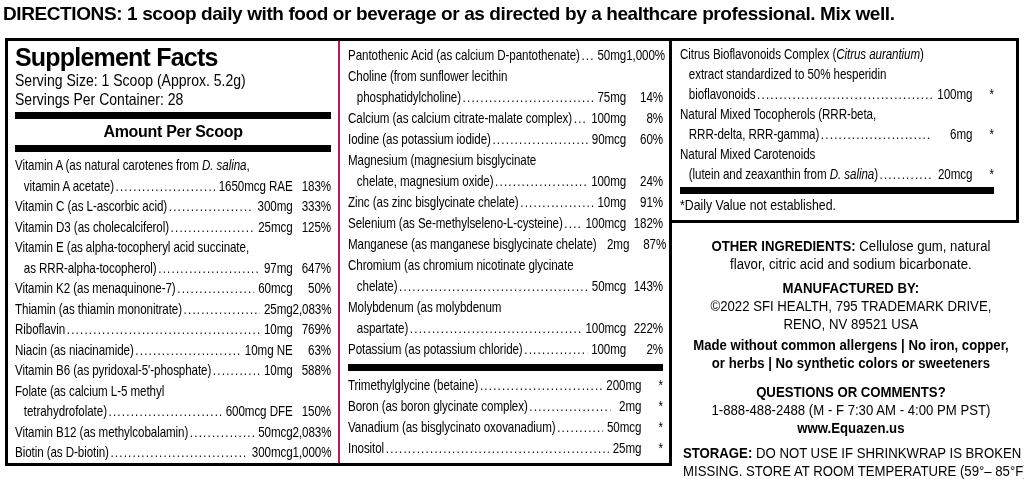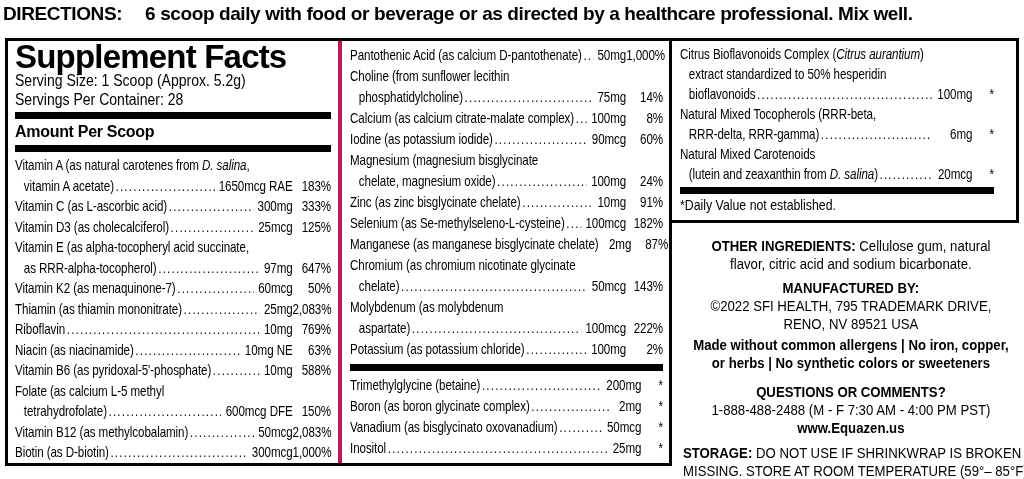--- a/index.html
+++ b/index.html
@@ -1,38 +1,38 @@
 <!DOCTYPE html>
 <html><head>
 <meta charset="utf-8">
 <style>
   html,body{margin:0;padding:0;background:#fff;}
   body{width:1024px;height:479px;font-family:"Liberation Sans","DejaVu Sans",sans-serif;color:#000;}
   .page{position:relative;width:1024px;height:479px;overflow:hidden;background:#fff;}
 
   .directions{position:absolute;left:3px;top:3px;width:1018px;font-size:19px;font-weight:bold;
     letter-spacing:-0.4px;white-space:nowrap;}
-  .directions .dlabel{margin-right:23px;}
+  .directions .dlabel{margin-right:5px;}
 
   .facts-box{position:absolute;left:5px;top:38px;width:667px;height:428px;border:3px solid #000;
     box-sizing:border-box;display:flex;overflow:hidden;}
   .col1{width:330px;box-sizing:border-box;padding:2px 7px 0 7px;overflow:hidden;}
-  .col2{flex:1;border-left:4px solid #be185d;box-sizing:border-box;padding:4px 6px 0 8px;overflow:hidden;}
+  .col2{flex:1;border-left:2px solid #be185d;box-sizing:border-box;padding:4px 6px 0 8px;overflow:hidden;}
 
   .col3-box{position:absolute;left:672px;top:38px;width:347px;height:185px;border:3px solid #000;
     border-left:none;box-sizing:border-box;padding:3px 22px 0 8px;overflow:hidden;}
 
   .info{position:absolute;left:683px;top:232px;width:336px;text-align:center;}
 
-  .title{font-size:33px;font-weight:bold;letter-spacing:-0.8px;line-height:28px;margin:0;white-space:nowrap;}
+  .title{font-size:25px;font-weight:bold;letter-spacing:-0.8px;line-height:28px;margin:0;white-space:nowrap;}
   .serving{font-size:16.5px;line-height:19px;white-space:nowrap;}
   .bar{height:7px;background:#000;margin:3px 0;}
   .col2 .bar{margin:4px 0;}
   .col3-box .bar{margin:3px 0 2px 0;}
-  .hdr{display:flex;justify-content:space-between;font-weight:bold;font-size:16px;line-height:20px;
+  .hdr{display:flex;justify-content:center;font-weight:bold;font-size:16px;line-height:20px;
     letter-spacing:-0.3px;}
 
   
   .cx{width:125%;transform:scaleX(0.8);transform-origin:0 0;}
   .cx85{width:117.6%;transform:scaleX(0.85);transform-origin:0 0;}
 
   .rows .line{display:flex;align-items:baseline;font-size:14.5px;line-height:21px;
     letter-spacing:-0.1px;white-space:nowrap;}
   .col1 .rows .line{line-height:20.5px;}
   .rows.c3 .line{line-height:20px;}
@@ -50,21 +50,21 @@
 
   .info-line{font-size:15.5px;line-height:18px;white-space:nowrap;}
   .info-line .b{font-weight:bold;}
 </style>
 </head>
 <body>
 
 <div class="page">
 
   <div class="directions">
-    <span class="dlabel">DIRECTIONS:</span><span>6 scoop daily with food or beverage or as directed by a healthcare professional. Mix well.</span>
+    <span class="dlabel">DIRECTIONS:</span><span>1 scoop daily with food or beverage or as directed by a healthcare professional. Mix well.</span>
   </div>
 
   <div class="facts-box">
     <div class="col1">
       <h1 class="title">Supplement Facts</h1>
       <div class="cx85">
         <div class="serving">Serving Size: 1 Scoop (Approx. 5.2g)</div>
         <div class="serving">Servings Per Container: 28</div>
       </div>
       <div class="bar"></div>

